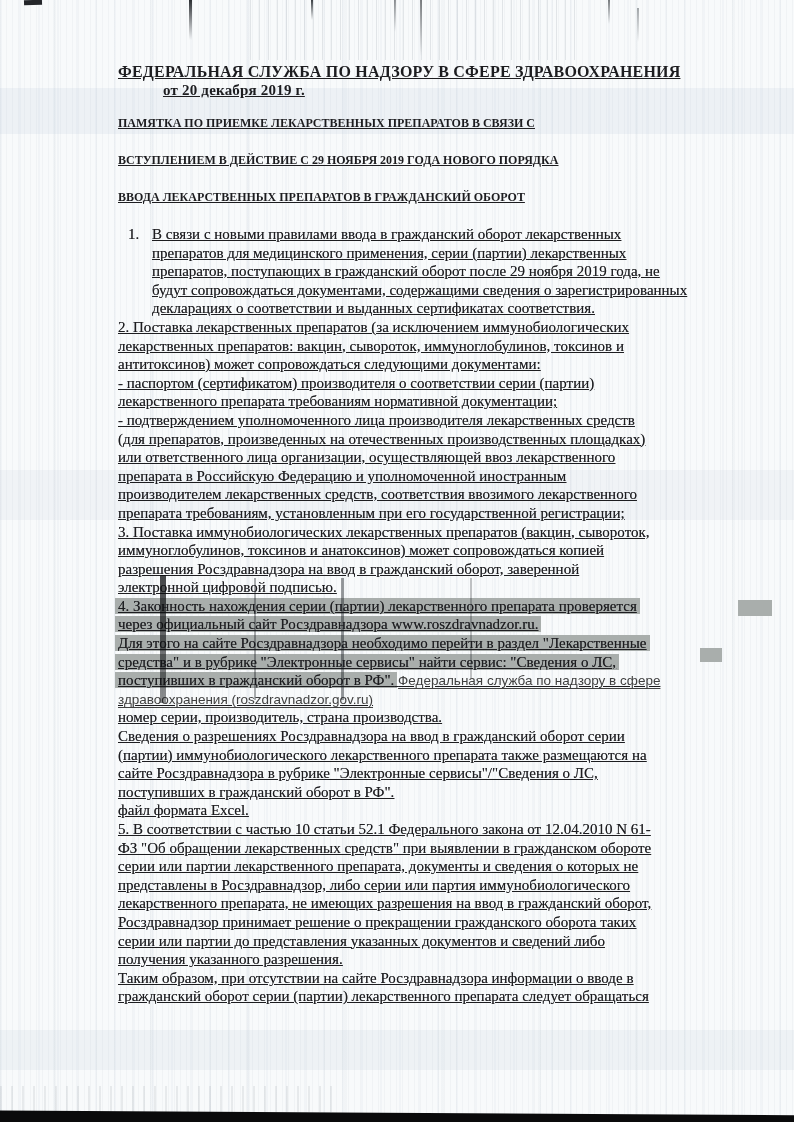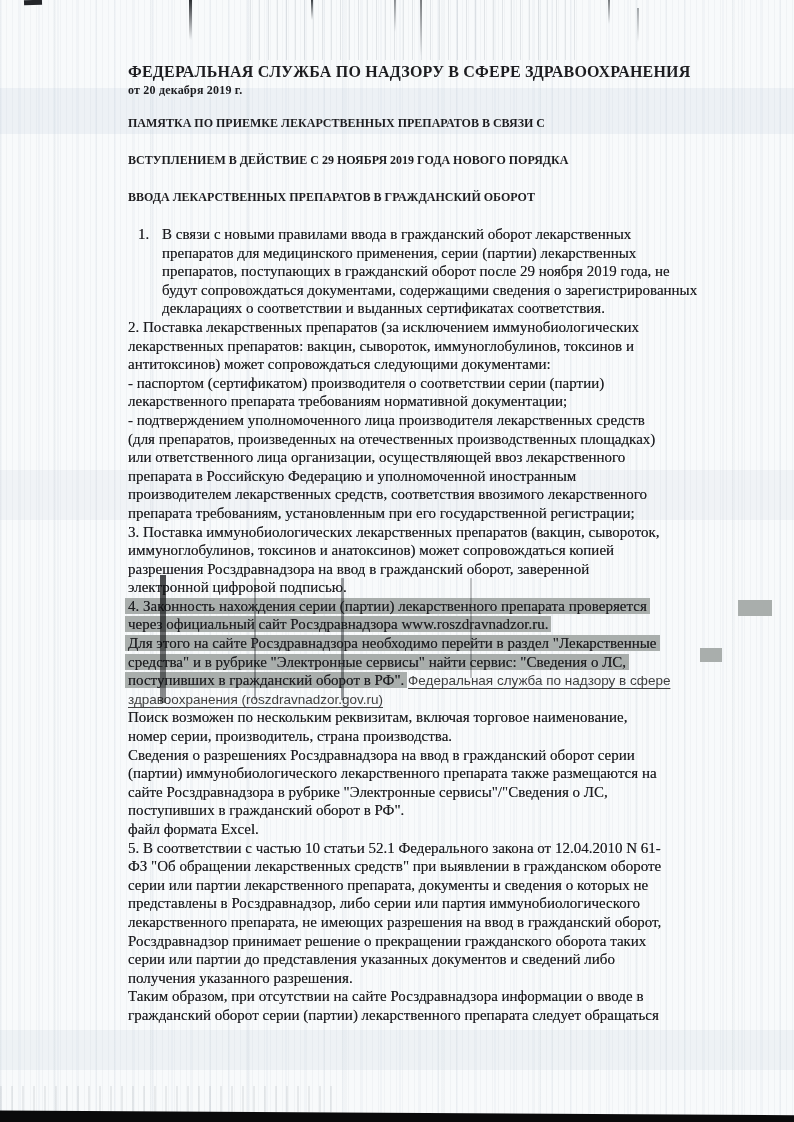--- a/index.html
+++ b/index.html
@@ -53,23 +53,23 @@
   .p2{left:700px;top:648px;width:22px;height:14px;}
   
   .bottom-bar{
     position:absolute;left:0;bottom:0;width:100%;height:14px;background:#0a0a0b;
     clip-path:polygon(0 18%, 100% 52%, 100% 100%, 0 100%);
   }
   .bottom-smudge{position:absolute;left:0;bottom:10px;width:340px;height:26px;
     background:repeating-linear-gradient(90deg, rgba(90,100,110,0.18) 0 2px, rgba(0,0,0,0) 2px 11px);
     opacity:.6;}
   
-  .textwrap{position:absolute;left:128px;top:62px;width:660px;}
+  .textwrap{position:absolute;left:118px;top:62px;width:660px;text-decoration:underline;}
   .doc-header{font-weight:bold;font-size:16px;line-height:19px;letter-spacing:.2px;}
-  .doc-header .date{font-size:12px;}
+  .doc-header .date{font-size:15px;margin-left:45px;}
   .doc-title{margin-top:14px;font-weight:bold;font-size:12px;}
   .doc-title div{line-height:19px;margin-bottom:18px;white-space:pre;}
   .body-text{margin-top:18px;font-size:15px;}
   .line{height:18.6px;line-height:18.6px;white-space:pre;}
   .line span{text-shadow:0 0 .5px rgba(20,20,25,.6);}
   .ind{margin-left:34px;}
   .num{display:inline-block;width:24px;margin-left:-24px;}
   span.hl{background:var(--hl);box-shadow:-3px 0 0 var(--hl), 3px 0 0 var(--hl);}
   span.link{
     font-family:"Liberation Sans", sans-serif;
@@ -126,21 +126,20 @@
       <div class="line"><span>3. Поставка иммунобиологических лекарственных препаратов (вакцин, сывороток,</span></div>
       <div class="line"><span>иммуноглобулинов, токсинов и анатоксинов) может сопровождаться копией</span></div>
       <div class="line"><span>разрешения Росздравнадзора на ввод в гражданский оборот, заверенной</span></div>
       <div class="line"><span>электронной цифровой подписью.</span></div>
       <div class="line"><span class="hl">4. Законность нахождения серии (партии) лекарственного препарата проверяется</span></div>
       <div class="line"><span class="hl">через официальный сайт Росздравнадзора www.roszdravnadzor.ru.</span></div>
       <div class="line"><span class="hl">Для этого на сайте Росздравнадзора необходимо перейти в раздел "Лекарственные</span></div>
       <div class="line"><span class="hl">средства" и в рубрике "Электронные сервисы" найти сервис: "Сведения о ЛС,</span></div>
       <div class="line"><span class="hl">поступивших в гражданский оборот в РФ".</span><span> </span><span class="link">Федеральная служба по надзору в сфере</span></div>
       <div class="line"><span class="link">здравоохранения (roszdravnadzor.gov.ru)</span></div>
-      <div class="line"><span>Поиск возможен по нескольким реквизитам, включая торговое наименование,</span></div>
       <div class="line"><span>номер серии, производитель, страна производства.</span></div>
       <div class="line"><span>Сведения о разрешениях Росздравнадзора на ввод в гражданский оборот серии</span></div>
       <div class="line"><span>(партии) иммунобиологического лекарственного препарата также размещаются на</span></div>
       <div class="line"><span>сайте Росздравнадзора в рубрике "Электронные сервисы"/"Сведения о ЛС,</span></div>
       <div class="line"><span>поступивших в гражданский оборот в РФ".</span></div>
       <div class="line"><span>файл формата Excel.</span></div>
       <div class="line"><span>5. В соответствии с частью 10 статьи 52.1 Федерального закона от 12.04.2010 N 61-</span></div>
       <div class="line"><span>ФЗ "Об обращении лекарственных средств" при выявлении в гражданском обороте</span></div>
       <div class="line"><span>серии или партии лекарственного препарата, документы и сведения о которых не</span></div>
       <div class="line"><span>представлены в Росздравнадзор, либо серии или партия иммунобиологического</span></div>

